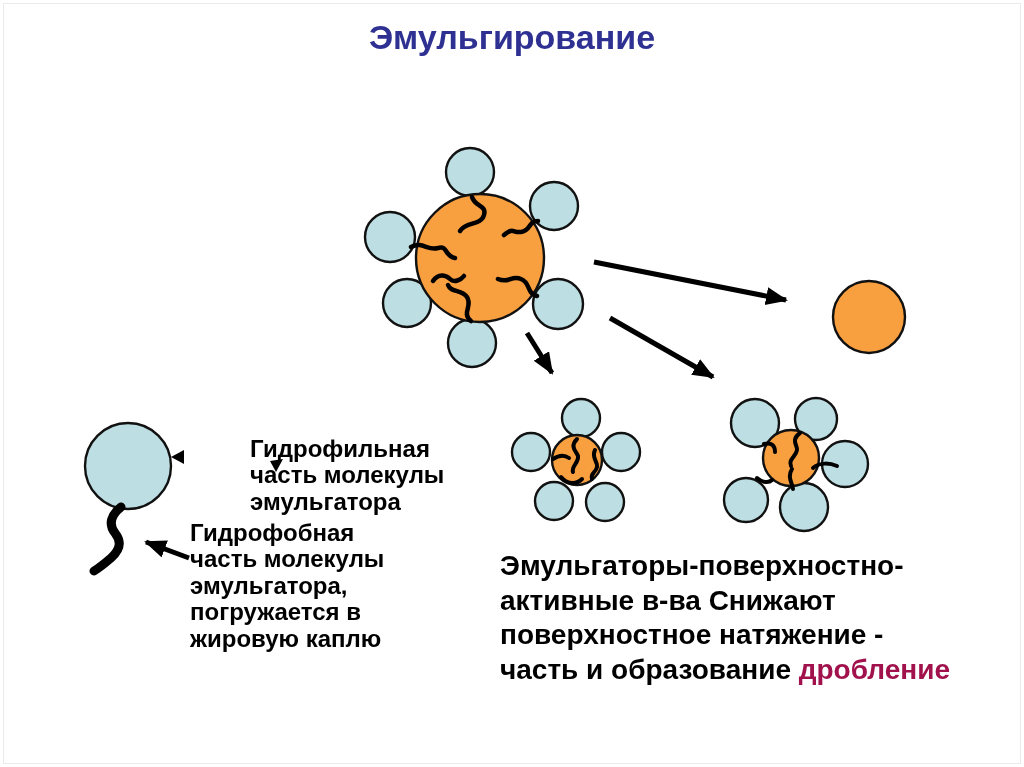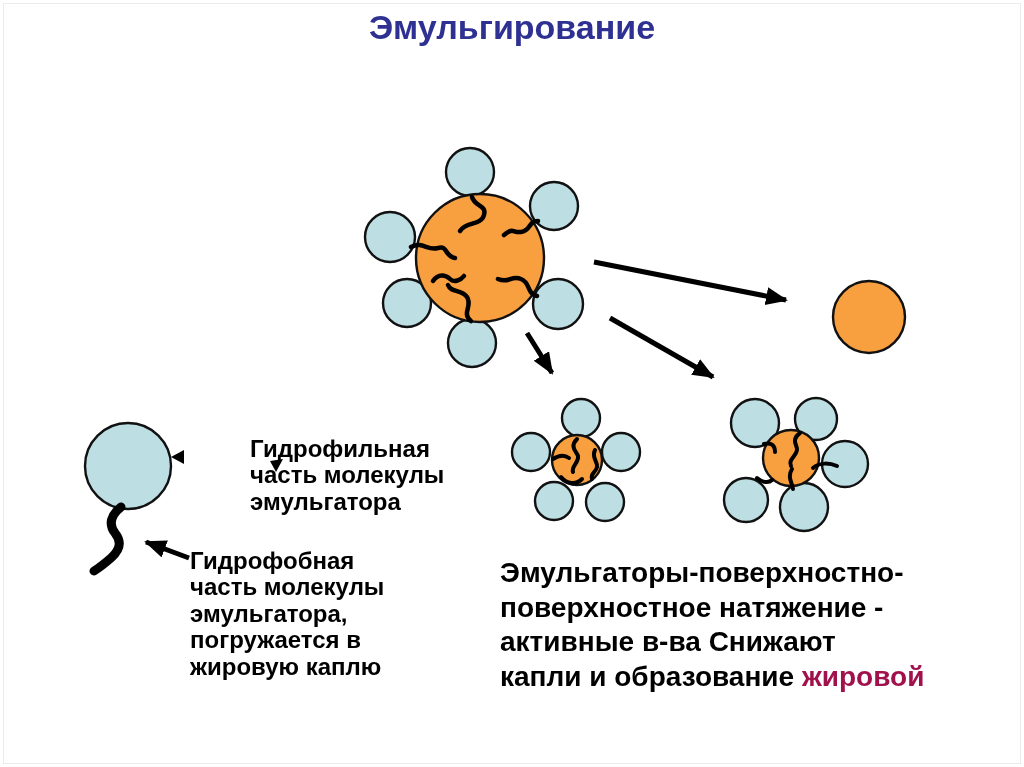--- a/index.html
+++ b/index.html
@@ -12,47 +12,47 @@
   }
   * { margin: 0; padding: 0; box-sizing: border-box; }
   html, body { width: 1024px; height: 767px; background: #ffffff; overflow: hidden; }
   body { position: relative; font-family: "Liberation Sans", sans-serif; }
   .frame {
     position: absolute; inset: 3px;
     border: 1px solid #ebebeb;
     pointer-events: none;
   }
   .slide-title {
-    position: absolute; left: 0; right: 0; top: 8px;
+    position: absolute; left: 0; right: 0; top: 18px;
     text-align: center;
     font-size: 34px; font-weight: bold;
     color: var(--title-blue);
   }
   svg.diagram { position: absolute; left: 0; top: 0; }
   .bluec  { fill: var(--emulsifier-blue); stroke: var(--outline-dark); stroke-width: 2.4px; }
   .orangec{ fill: var(--droplet-orange);  stroke: var(--outline-dark); stroke-width: 2.4px; }
   .squig  { fill: none; stroke: #000; stroke-width: 4.5px; stroke-linecap: round; }
   .squig-sm { fill: none; stroke: #000; stroke-width: 4px; stroke-linecap: round; }
   .tail-thick { fill: none; stroke: #000; stroke-width: 9px; stroke-linecap: round; }
   .arrowline { stroke: #000; stroke-width: 5px; }
   .ahead { fill: #000; stroke: none; }
   .label {
     position: absolute;
     color: var(--text-black);
     font-weight: bold;
     font-size: 24px; line-height: 26.4px;
     white-space: pre-line;
   }
   .label-hydrophilic { left: 207px; top: 436px; margin-left: 43px; }
-  .label-hydrophobic { left: 190px; top: 548px; }
+  .label-hydrophobic { left: 190px; top: 520px; }
   .main-text {
     position: absolute; left: 500px; top: 549px; width: 470px;
     color: var(--text-black);
     font-weight: bold;
-    font-size: 28px; line-height: 34.6px; margin-top: 7px;
+    font-size: 28px; line-height: 34.6px;
   }
   .main-text .hl { color: var(--highlight-crimson); }
 </style>
 </head>
 <body>
 
 <div class="frame"></div>
 
 <div class="slide-title">Эмульгирование</div>
 
@@ -126,16 +126,16 @@
 эмульгатора</div>
 
 <div class="label label-hydrophobic">Гидрофобная
 часть молекулы
 эмульгатора,
 погружается в
 жировую каплю</div>
 
 <div class="main-text">
   <div class="line">Эмульгаторы-поверхностно-</div>
+  <div class="line">активные в-ва Снижают</div>
   <div class="line">поверхностное натяжение -</div>
-  <div class="line">активные в-ва Снижают</div>
-  <div class="line"><span>капли и образование </span><span class="hl">жировой</span></div>
+  <div class="line"><span>часть и образование </span><span class="hl">дробление</span></div>
 </div>
 
 </body></html>

